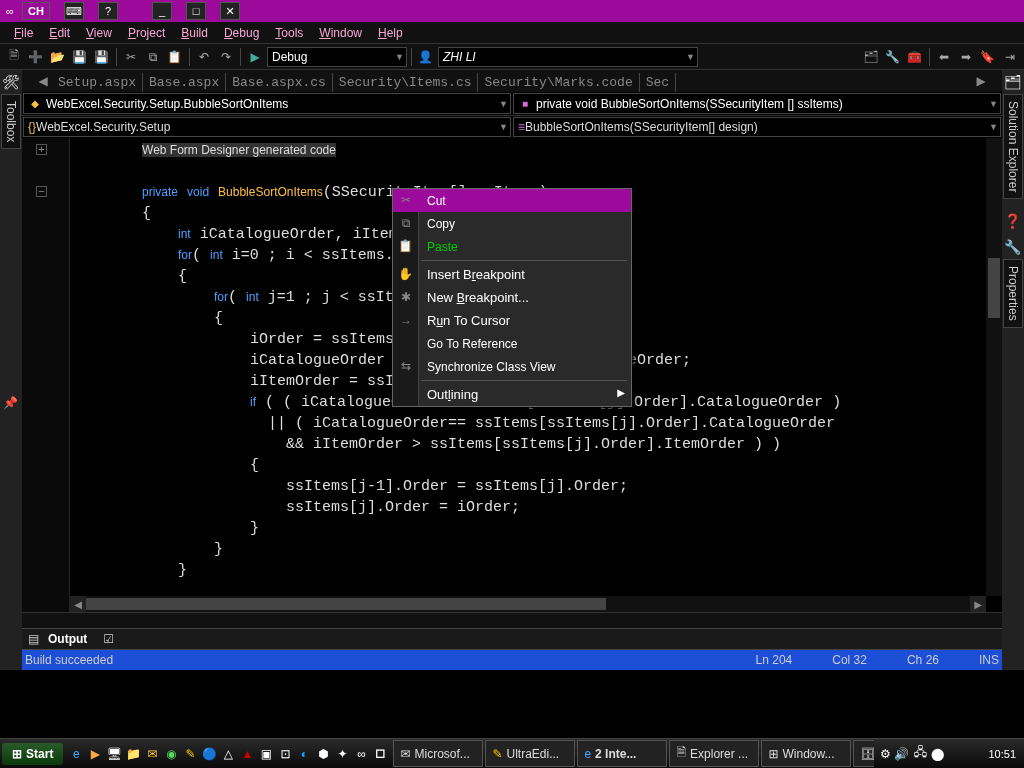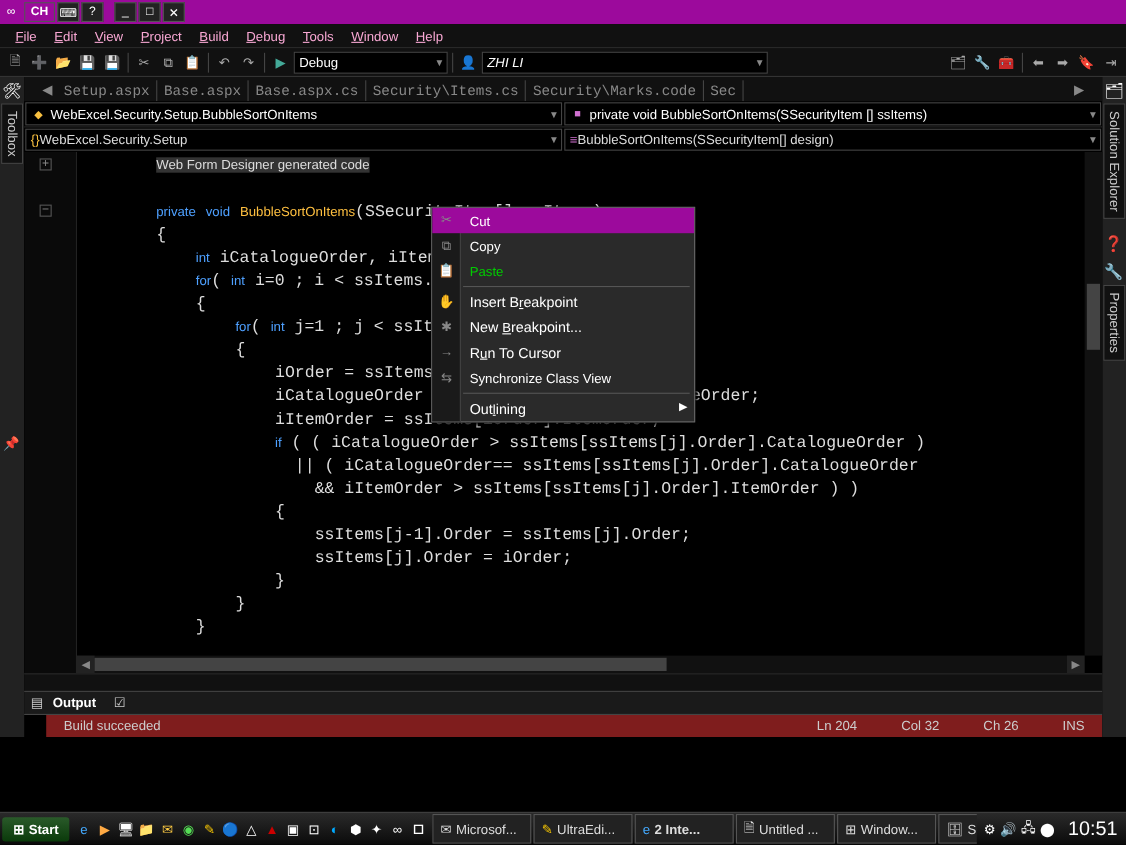--- a/index.html
+++ b/index.html
@@ -1,20 +1,20 @@
 <!DOCTYPE html>
 <html><head>
 <meta charset="utf-8">
 <style>
 * { margin:0; padding:0; box-sizing:border-box; font-family:"Tahoma",sans-serif; font-size:12px; }
 body { background:#000; color:#fff; width:1024px; height:768px; overflow:hidden; position:relative; }
 .titlebar { background:#9c0a9c; height:22px; display:flex; align-items:center; padding:0 2px; }
 .titlebar .appicon { width:16px; height:16px; margin-right:4px; display:flex; align-items:center; justify-content:center; font-size:11px; }
 .titlebar .title { color:#fff; font-weight:bold; font-size:14px; flex:1; }
-.titlebar .rbtns { display:flex; gap:2px; }
+.titlebar .rbtns { display:flex; gap:14px; }
 .titlebar .rbtn { width:20px; height:18px; background:#222; border:1px solid #555; color:#fff; display:flex; align-items:center; justify-content:center; font-size:11px; cursor:pointer; }
 .titlebar .rbtn.ch { background:#9c0a9c; width:28px; font-weight:bold; }
 .menubar { background:#111; height:22px; display:flex; align-items:center; padding:0 6px; border-bottom:1px solid #333; }
 .menubar .mitem { color:#f9a8d4; padding:2px 8px; cursor:pointer; }
 .menubar .mitem u { text-decoration:underline; }
 .toolbar1 { background:#111; height:26px; display:flex; align-items:center; padding:0 4px; gap:2px; border-bottom:1px solid #333; }
 .tbtn { width:20px; height:20px; display:flex; align-items:center; justify-content:center; cursor:pointer; color:#aaa; }
 .tsep { width:1px; height:18px; background:#444; margin:0 2px; }
 .tcombo { background:#000; border:1px solid #444; height:20px; color:#fff; padding:0 4px; display:flex; align-items:center; min-width:140px; position:relative; }
 .tcombo .arr { position:absolute; right:2px; font-size:9px; color:#888; }
@@ -48,30 +48,30 @@
 .ctxmenu { position:absolute; background:#2a2a2a; border:1px solid #666; box-shadow:2px 2px 4px #000; z-index:100; min-width:240px; }
 .ctxmenu .ictrip { position:absolute; left:0; top:0; bottom:0; width:26px; background:#1a1a1a; border-right:1px solid #444; }
 .ctxmenu .mi { position:relative; padding:4px 18px 4px 34px; color:#fff; cursor:pointer; font-size:13px; }
 .ctxmenu .mi .mic { position:absolute; left:4px; width:18px; text-align:center; color:#888; font-size:12px; }
 .ctxmenu .mi.hl { background:#9c0a9c; }
 .ctxmenu .mi .sub { position:absolute; right:6px; font-size:10px; }
 .ctxmenu .sep { height:1px; background:#555; margin:2px 4px 2px 28px; }
 .outputbar { background:#1a1a1a; height:22px; display:flex; align-items:center; border-top:1px solid #444; border-bottom:1px solid #444; padding:0 6px; gap:6px; }
 .outputbar .ob-ic { width:14px; height:14px; color:#ccc; }
 .outputbar .ob-lbl { color:#fff; font-weight:bold; }
-.statusbar { background:#7f1d1d; height:20px; display:flex; align-items:center; padding:0 16px; color:#ccc; font-size:12px; gap:40px;margin-left:20px; }
+.statusbar { background:#1d4ed8; height:20px; display:flex; align-items:center; padding:0 3px; color:#ccc; font-size:12px; gap:40px; }
 .statusbar .sfill{flex:1;}
 .taskbar { position:absolute; bottom:0; left:0; right:0; height:30px; background:linear-gradient(#2a2a2a,#0a0a0a); display:flex; align-items:center; padding:0 2px; border-top:1px solid #444; }
 .taskbar .start { background:linear-gradient(#2a5a2a,#0a3a0a); color:#fff; font-weight:bold; padding:4px 10px; border-radius:3px; cursor:pointer; display:flex; align-items:center; gap:4px; }
 .taskbar .ql { display:flex; gap:1px; margin:0 4px; }
 .taskbar .qb { width:18px; height:22px; display:flex; align-items:center; justify-content:center; cursor:pointer; font-size:12px; }
 .taskbar .tasks { display:flex; gap:2px; flex:1; overflow:hidden; }
 .taskbar .task { background:#222; border:1px solid #555; padding:2px 6px; color:#ddd; cursor:pointer; display:flex; align-items:center; gap:4px; min-width:90px; max-width:110px; font-size:11px; white-space:nowrap; overflow:hidden; }
 .taskbar .tray { display:flex; align-items:center; gap:4px; padding:0 6px; }
-.taskbar .clock { color:#fff; font-size:18px; padding:0 6px; }
+.taskbar .clock { color:#fff; font-size:11px; padding:0 6px;margin-left:32px; }
 .outgap { height:16px; background:#111; border-top:1px solid #333; }
 </style>
 </head>
 <body>
 
 <div class="titlebar">
   <span class="appicon">∞</span>
   <div class="rbtns">
     <div class="rbtn ch">CH</div>
     <div class="rbtn">⌨</div>
@@ -217,20 +217,21 @@
 
       <div class="ctxmenu" style="left:370px; top:50px;">
         <div class="ictrip"></div>
         <div class="mi hl"><span class="mic">✂</span><span>Cut</span></div>
         <div class="mi"><span class="mic">⧉</span><span>Copy</span></div>
         <div class="mi"><span class="mic">📋</span><span style="color:#0c0;">Paste</span></div>
         <div class="sep"></div>
         <div class="mi"><span class="mic">✋</span>Insert B<u>r</u>eakpoint</div>
         <div class="mi"><span class="mic">✱</span>New <u>B</u>reakpoint...</div>
         <div class="mi"><span class="mic">→</span>R<u>u</u>n To Cursor</div>
+        <div class="mi"><span class="mic"></span><span>Go To Reference</span></div>
         <div class="mi"><span class="mic">⇆</span><span>Synchronize Class View</span></div>
         <div class="sep"></div>
         <div class="mi"><span class="mic"></span>Out<u>l</u>ining<span class="sub">▶</span></div>
       </div>
     </div>
 
     <div class="outgap"></div>
 
     <div class="outputbar">
       <span class="ob-ic">▤</span>
@@ -289,21 +290,21 @@
     <div class="task">
         <span style="color:#fc0;">✎</span>
         <span>UltraEdi...</span>
       </div>
     <div class="task">
         <span style="color:#4af;">e</span>
         <b>2 Inte...</b>
       </div>
     <div class="task">
         <span>🗎</span>
-        <span>Untitled ...</span>
+        <span>Explorer ...</span>
       </div>
     <div class="task">
         <span>⊞</span>
         <span>Window...</span>
       </div>
     <div class="task">
         <span>🗄</span>
         <span>SQL Ser...</span>
       </div>
 

